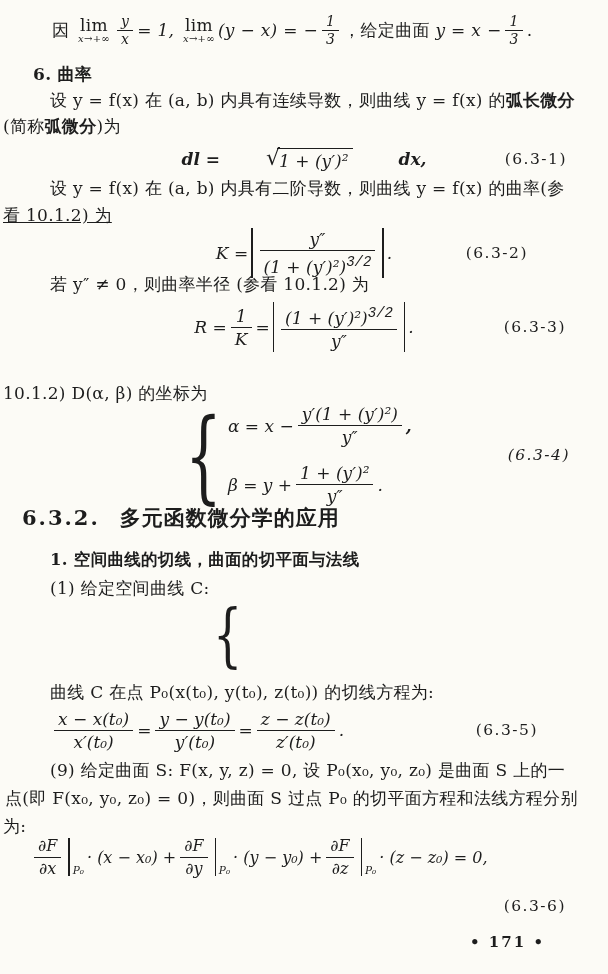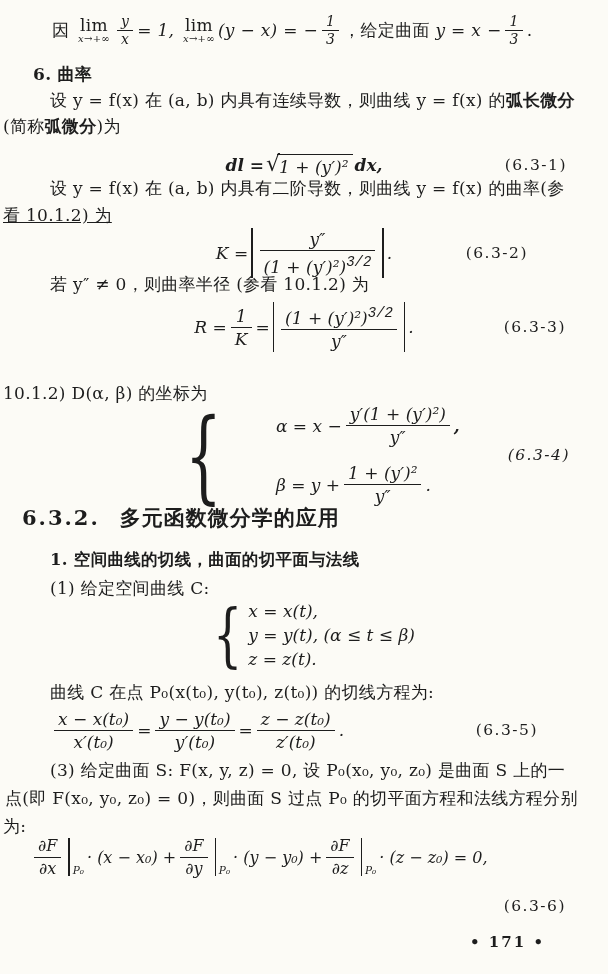--- a/index.html
+++ b/index.html
@@ -90,21 +90,21 @@
 
   <div class="line b" style="top:62px; left:33px;">6. 曲率</div>
 
   <div class="line" style="top:88px; left:50px;">
     <span>设 y = f(x) 在 (a, b) 内具有连续导数，则曲线 y = f(x) 的</span><span class="b">弧长微分</span>
   </div>
   <div class="line" style="top:114px; left:3px;">
     <span>(简称</span><span class="b">弧微分</span><span>)为</span>
   </div>
 
-  <div class="eq" style="top:146px; height:38px;">
+  <div class="eq" style="top:140px; height:38px;gap:44px;">
     <span class="b it">dl =</span>
     <span class="sqrt">
       <span class="rx">√</span><span class="rad">1 + (y′)²</span>
     </span>
     <span class="b it">dx,</span>
     <span class="num" style="right:41px;">(6.3-1)</span>
   </div>
 
   <div class="line" style="top:176px; left:50px;">设 y = f(x) 在 (a, b) 内具有二阶导数，则曲线 y = f(x) 的曲率(参</div>
   <div class="line" style="top:203px; left:3px;text-decoration:underline;">看 10.1.2) 为</div>
@@ -138,21 +138,21 @@
     <span class="vbar vb48"></span>
     <span>.</span>
     <span class="num" style="right:42px;">(6.3-3)</span>
   </div>
 
   <div class="line" style="top:381px; left:3px;">10.1.2) D(α, β) 的坐标为</div>
 
   <div class="eq" style="top:404px; height:102px; justify-content:flex-start; padding-left:185px;">
     <span class="cases">
       <span class="brace br-tall">{</span>
-      <span class="col" style="gap:16px;margin-left:48px;">
+      <span class="col" style="gap:16px;">
         <span class="flexrow">
           <span>α = x −</span>
           <span class="fr">
             <span class="nu">y′(1 + (y′)²)</span>
             <span class="de">y″</span>
           </span>
           <span class="b">,</span>
         </span>
         <span class="flexrow">
           <span>β = y +</span>
@@ -171,25 +171,20 @@
     <span class="no">6.3.2.</span><span>多元函数微分学的应用</span>
   </div>
 
   <div class="line b" style="top:548px; left:50px; font-size:16.5px;">1. 空间曲线的切线，曲面的切平面与法线</div>
 
   <div class="line" style="top:576px; left:50px;">(1) 给定空间曲线 C:</div>
 
   <div class="eq" style="top:598px; height:74px; justify-content:flex-start; padding-left:213px;">
     <span class="cases">
       <span class="brace br-mid">{</span>
-      <span class="col" style="gap:1px; line-height:23px;">
-        <span>x = x(t),</span>
-        <span>y = y(t), (α ≤ t ≤ β)</span>
-        <span>z = z(t).</span>
-      </span>
     </span>
   </div>
 
   <div class="line" style="top:680px; left:50px;">曲线 C 在点 P₀(x(t₀), y(t₀), z(t₀)) 的切线方程为:</div>
 
   <div class="eq" style="top:704px; height:52px; justify-content:flex-start; padding-left:50px;">
     <span class="fr">
       <span class="nu">x − x(t₀)</span>
       <span class="de">x′(t₀)</span>
     </span>
@@ -200,21 +195,21 @@
     </span>
     <span>=</span>
     <span class="fr">
       <span class="nu">z − z(t₀)</span>
       <span class="de">z′(t₀)</span>
     </span>
     <span>.</span>
     <span class="num" style="right:70px;">(6.3-5)</span>
   </div>
 
-  <div class="line" style="top:758px; left:50px;">(3) 给定曲面 S: F(x, y, z) = 0, 设 P₀(x₀, y₀, z₀) 是曲面 S 上的一</div>
+  <div class="line" style="top:758px; left:50px;">(9) 给定曲面 S: F(x, y, z) = 0, 设 P₀(x₀, y₀, z₀) 是曲面 S 上的一</div>
   <div class="line" style="top:786px; left:5px;">点(即 F(x₀, y₀, z₀) = 0)，则曲面 S 过点 P₀ 的切平面方程和法线方程分别</div>
   <div class="line" style="top:814px; left:3px;">为:</div>
 
   <div class="eq" style="top:832px; height:50px; justify-content:flex-start; padding-left:30px; font-size:16px;">
     <span class="fr">
       <span class="nu">∂F</span>
       <span class="de">∂x</span>
     </span>
     <span class="vbar vb36"></span>
       <span class="evalsub">P₀</span>

